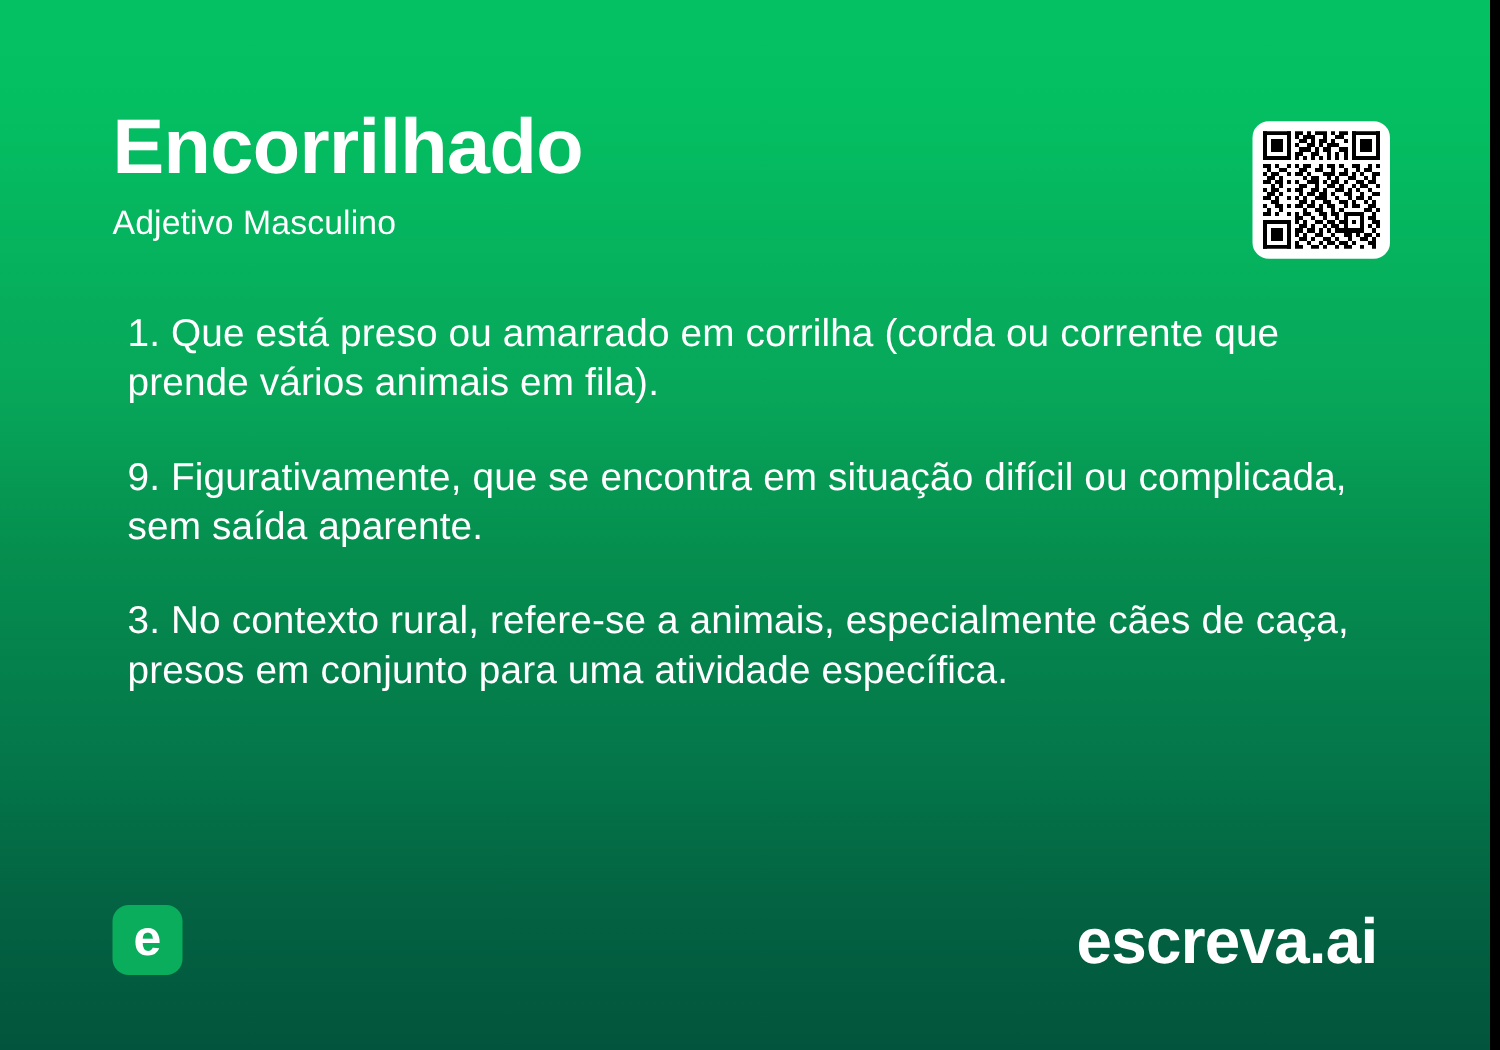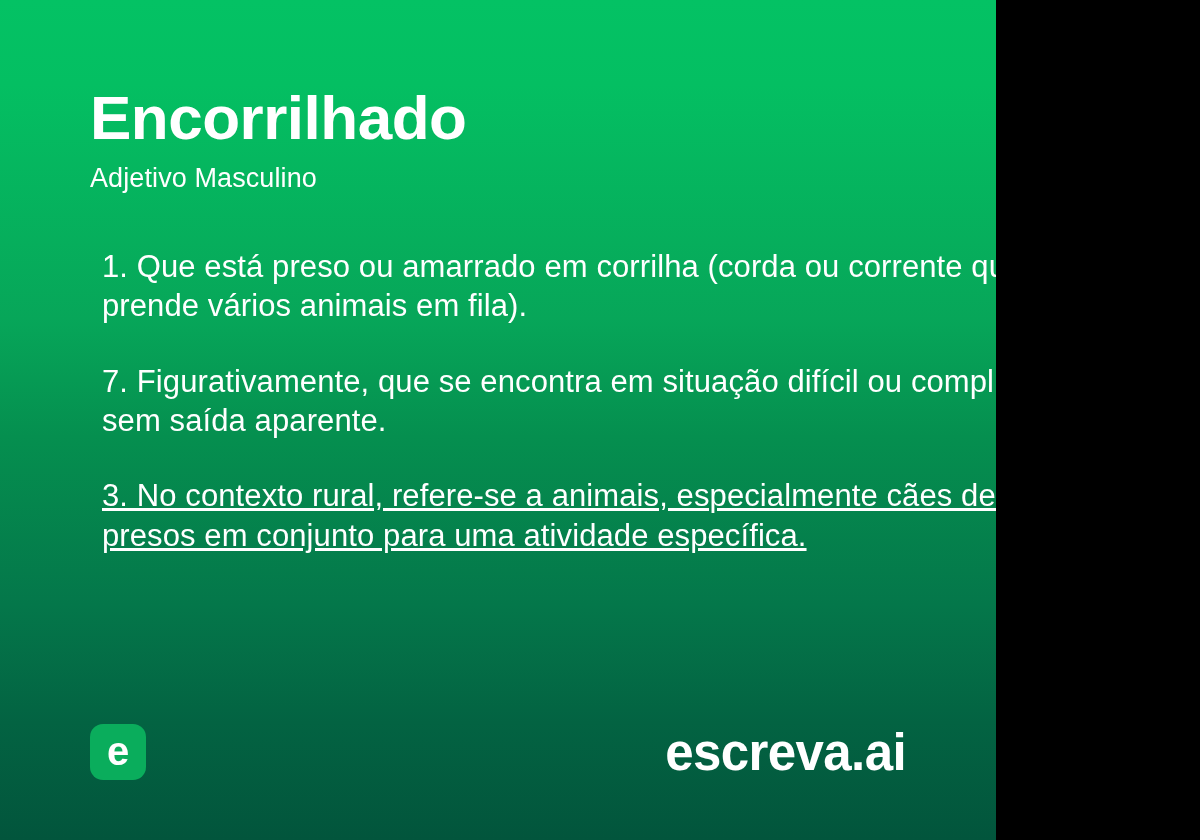--- a/index.html
+++ b/index.html
@@ -5,21 +5,21 @@
 <style>
   html, body {
     margin: 0;
     padding: 0;
     background: #000;
   }
   * { box-sizing: border-box; }
 
   .card {
     position: relative;
-    width: 996px;
+    width: 1192px;
     height: 840px;
     overflow: hidden;
     font-family: "Liberation Sans", "DejaVu Sans", sans-serif;
     background: linear-gradient(180deg,
                 #04c264 0%,
                 #04bf62 10%,
                 #07a659 38%,
                 #058f4f 52%,
                 #04774a 72%,
                 #036342 86%,
@@ -79,21 +79,21 @@
     width: 1020px;
   }
   .definition {
     font-size: 31px;
     font-weight: 400;
     line-height: 1.27;
     letter-spacing: 0.1px;
     margin: 0 0 36px 12px;
     color: #ffffff;
   }
-  .definition:last-child { margin-bottom: 0; text-decoration: underline; }
+  .definition:last-child { margin-bottom: 0; }
 
   
   .footer {
     position: absolute;
     left: 90px;
     right: 90px;
     bottom: 60px;
     height: 56px;
   }
   .brand-mark {
@@ -371,21 +371,21 @@
           <rect x="18" y="28" width="1" height="1"></rect>
         <rect x="20" y="28" width="2" height="1"></rect>
           <rect x="24" y="28" width="1" height="1"></rect>
         <rect x="27" y="28" width="1" height="1"></rect>
       </g>
     </svg>
   </div>
 
   <div class="definitions">
     <p class="definition">1. Que está preso ou amarrado em corrilha (corda ou corrente que prende vários animais em fila).</p>
-    <p class="definition">7. Figurativamente, que se encontra em situação difícil ou complicada, sem saída aparente.</p>
+    <p class="definition">9. Figurativamente, que se encontra em situação difícil ou complicada, sem saída aparente.</p>
     <p class="definition">3. No contexto rural, refere-se a animais, especialmente cães de caça, presos em conjunto para uma atividade específica.</p>
   </div>
 
   <div class="footer">
     <div class="brand-mark">
       <span class="brand-mark-letter">e</span>
     </div>
     <div class="brand-name">escreva.ai</div>
   </div>
 

